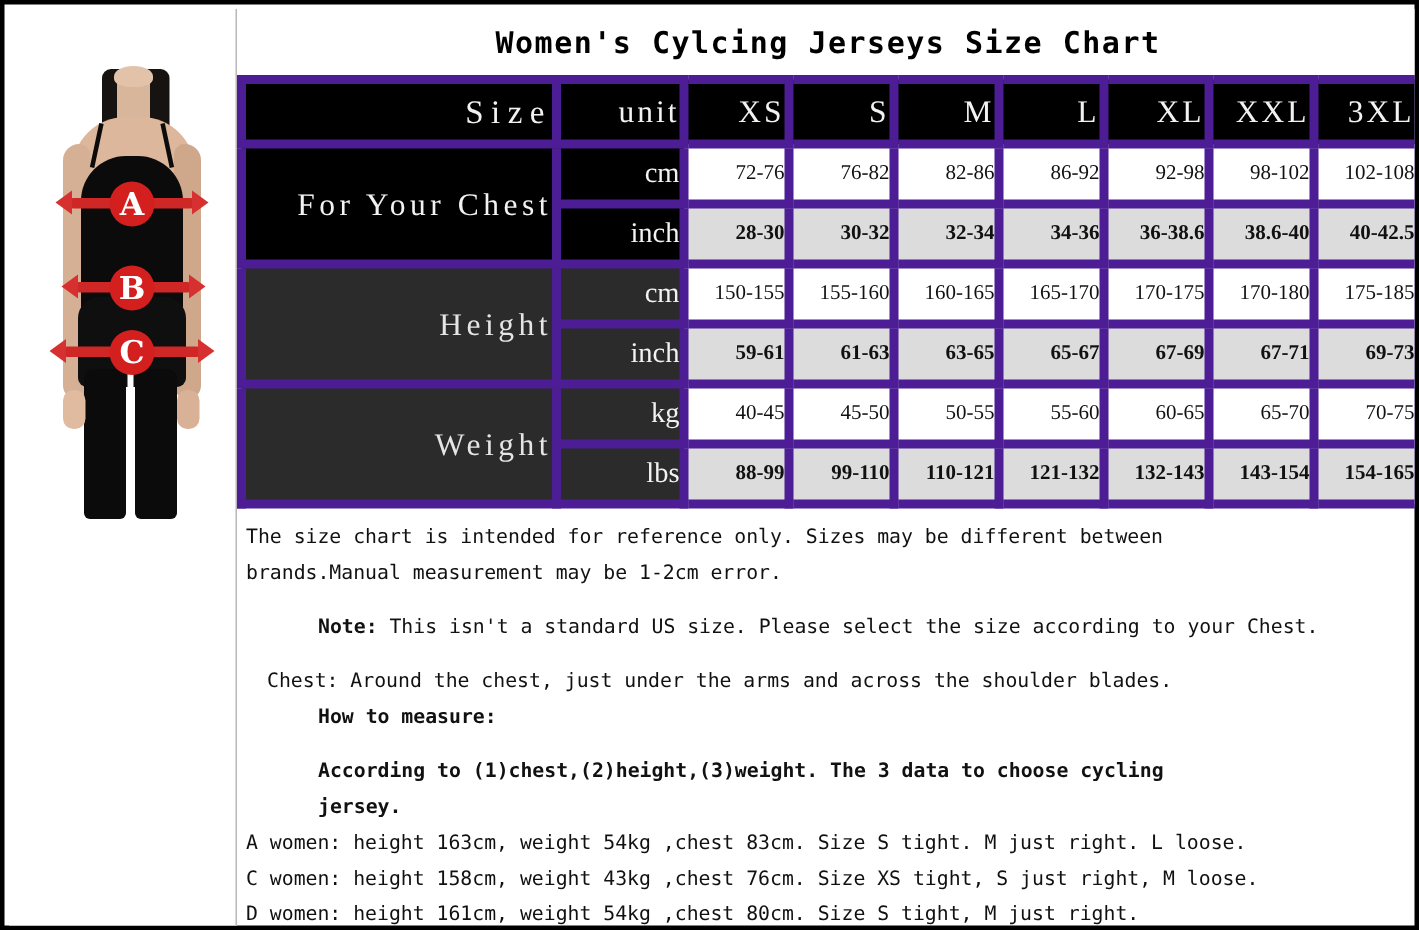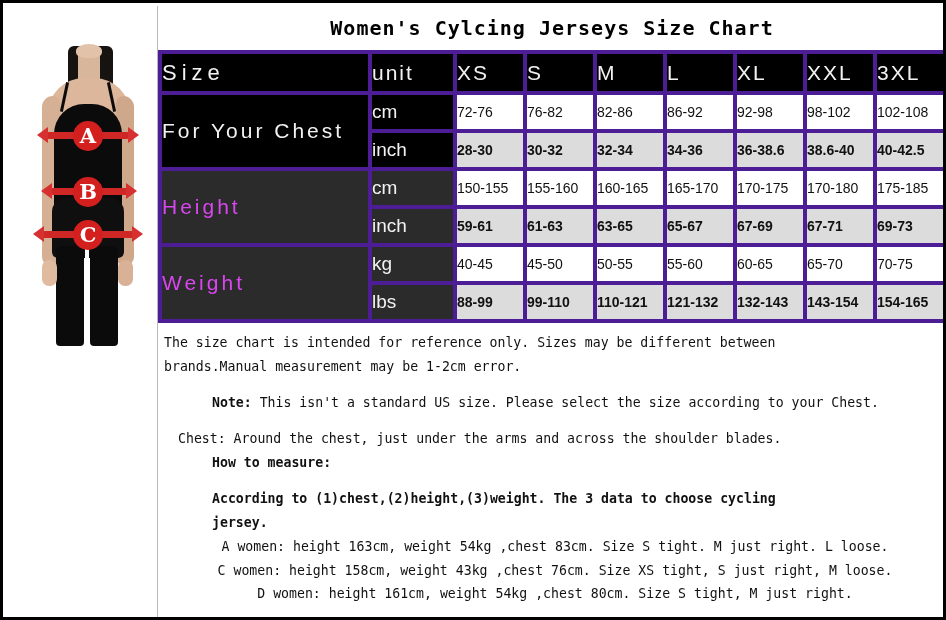--- a/index.html
+++ b/index.html
@@ -193,24 +193,24 @@
     letter-spacing: 1px;
     background: #ffffff;
   }
 
   table#size-table {
     border-collapse: collapse;
     width: 788px;
     table-layout: fixed;
   }
   table#size-table td {
-    border: 4px solid #4c1d95;
-    text-align: left;
+    border: 6px solid #4c1d95;
+    text-align: right;
     vertical-align: middle;
-    font-family: Liberation Sans, sans-serif;
+    font-family: Liberation Serif, serif;
     padding: 0;
   }
   
   col.c-label { width: 210px; }
   col.c-unit  { width: 85px; }
   col.c-data  { width: 70px; }
 
   td.hdr {
     background: #000000;
     color: #f2f2f2;
@@ -221,21 +221,21 @@
   td.hdr-size { font-size: 22px; letter-spacing: 5px; }
 
   td.label-dark {
     background: #000000;
     color: #f2f2f2;
     font-size: 21px;
     letter-spacing: 3px;
   }
   td.label-gray {
     background: #2b2b2b;
-    color: #d946ef;
+    color: #e5e5e5;
     font-size: 21px;
     letter-spacing: 3px;
   }
   td.unit-dark {
     background: #000000;
     color: #f2f2f2;
     font-size: 19px;
     height: 34px;
   }
   td.unit-gray {
@@ -266,21 +266,21 @@
     font-size: 13.2px;
     color: #111111;
     line-height: 20px;
   }
   .note-p {
     margin: 0 0 4px 0;
   }
   .note-gap { height: 12px; }
   .bold-head { font-weight: bold; padding-left: 48px; }
   .indent { padding-left: 14px; }
-  .tight { line-height: 19.5px; text-align: center; }
+  .tight { line-height: 19.5px; }
 </style>
 </head>
 <body>
 
 <div id="page">
 
   <div id="model-panel">
     <div id="model-figure">
       <div class="mf-hair-l"></div>
       <div class="mf-hair-r"></div>

